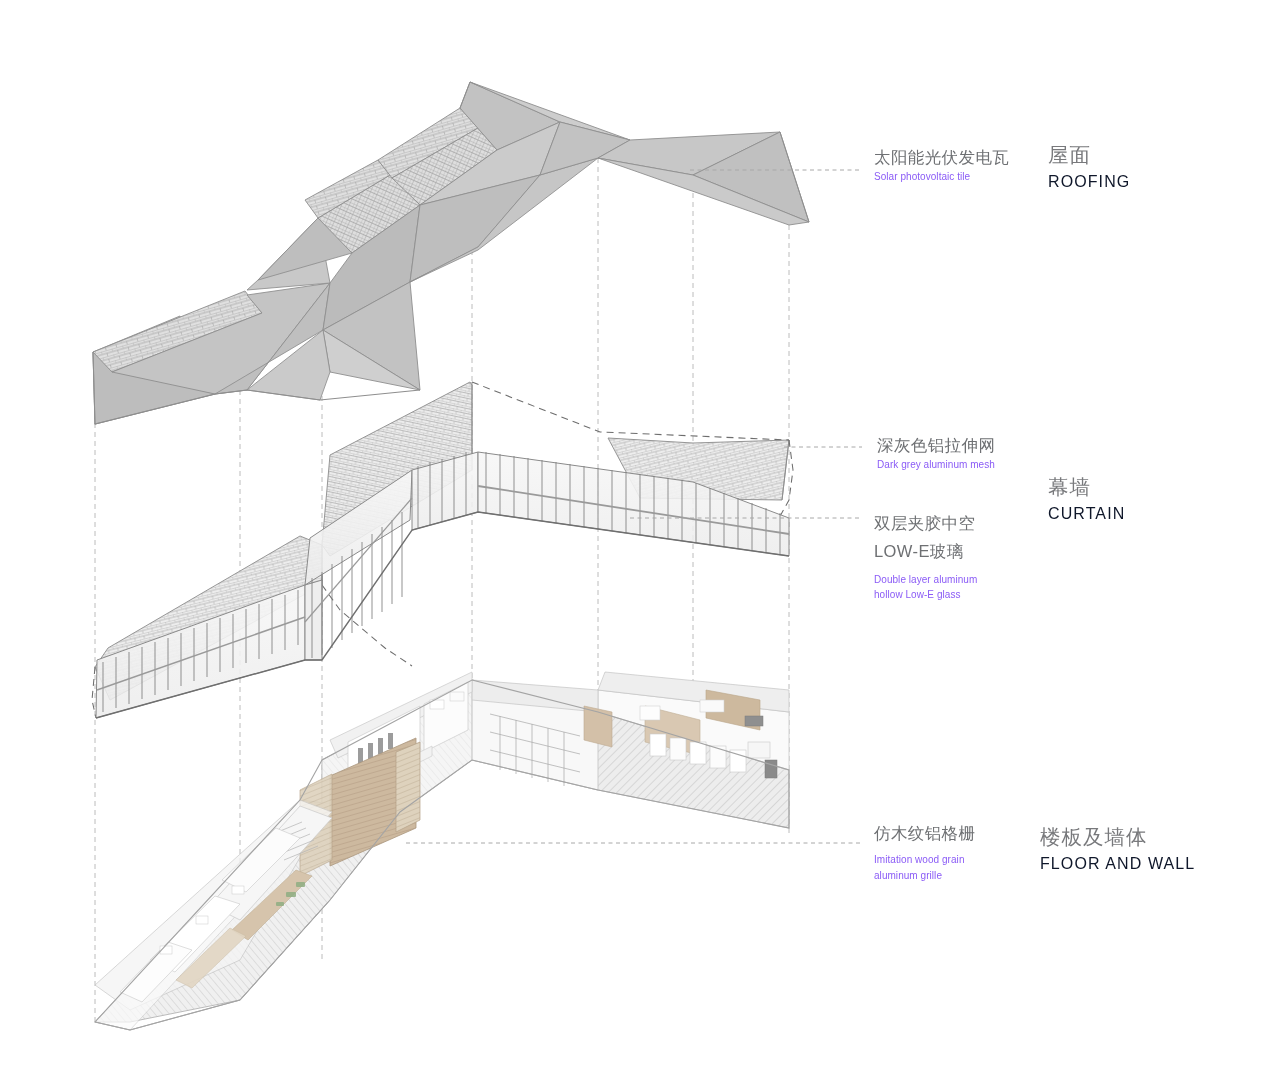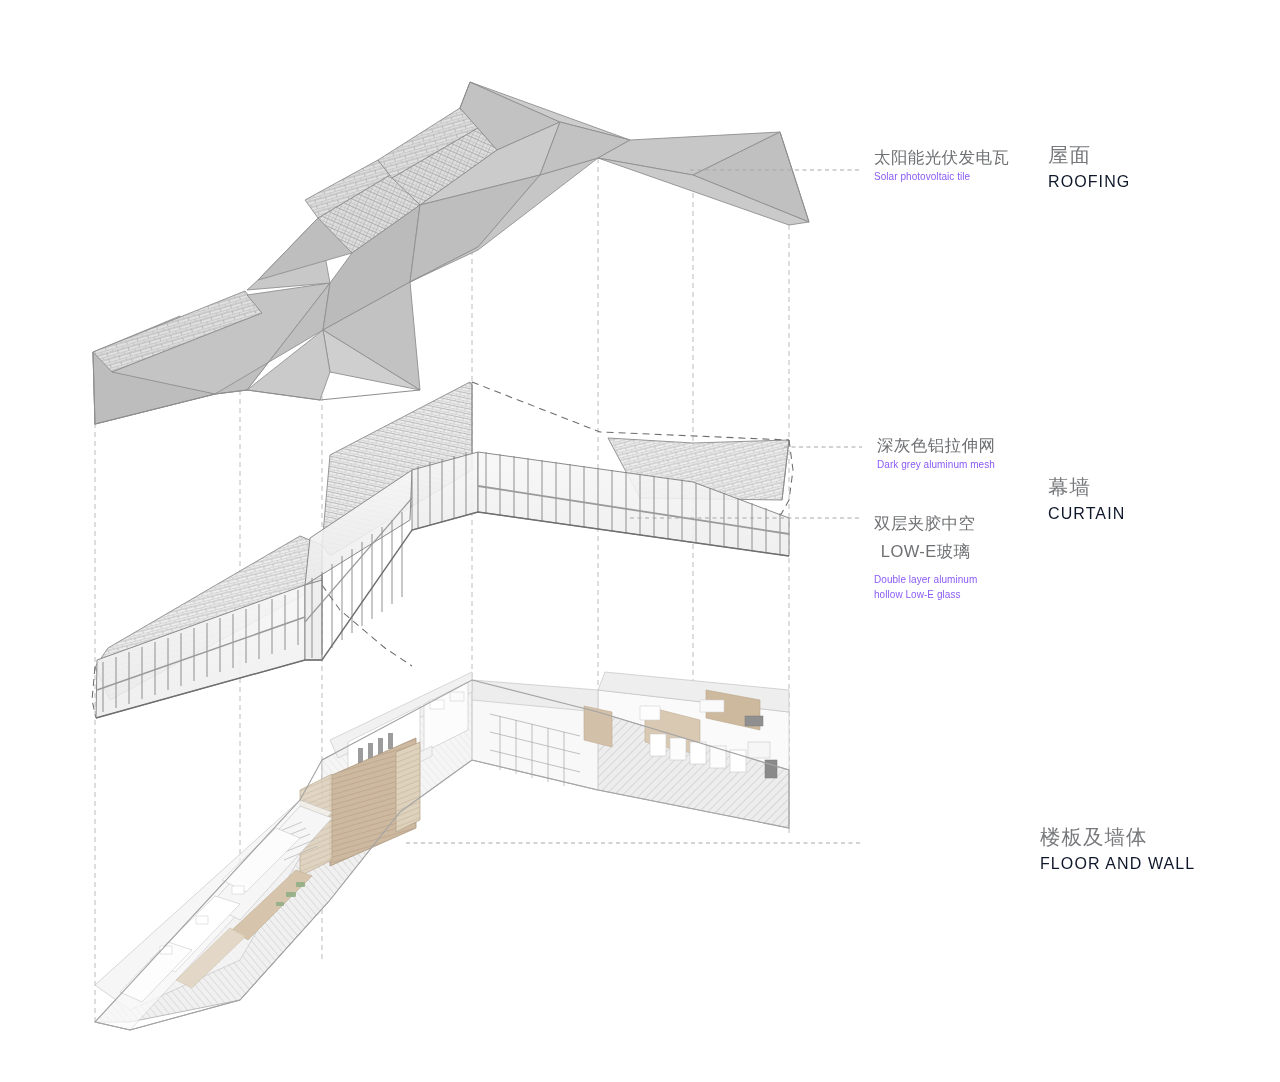--- a/index.html
+++ b/index.html
@@ -393,29 +393,34 @@
     <div class="cat-en">ROOFING</div>
   </div>
 
   <div class="anno-item" style="left:848px; top:434px;margin-left:29px;">
     <div class="anno-cn">深灰色铝拉伸网</div>
     <div class="anno-en">Dark grey aluminum mesh</div>
   </div>
 
   <div class="anno-item" style="left:874px; top:512px;">
     <div class="anno-cn">双层夹胶中空</div>
-    <div class="anno-cn" style="margin-top:5px;text-align:center;">LOW-E玻璃</div>
+    <div class="anno-cn" style="margin-top:5px;">LOW-E玻璃</div>
     <div class="anno-en" style="margin-top:8px;">Double layer aluminum</div>
     <div class="anno-en">hollow Low-E glass</div>
   </div>
 
   <div class="cat-group" style="left:1048px; top:472px;">
     <div class="cat-cn">幕墙</div>
     <div class="cat-en">CURTAIN</div>
   </div>
 
+  <div class="anno-item" style="left:874px; top:822px;">
+    <div class="anno-cn">仿木纹铝格栅</div>
+    <div class="anno-en" style="margin-top:7px;">Imitation wood grain</div>
+    <div class="anno-en">aluminum grille</div>
+  </div>
 
   <div class="cat-group" style="left:1040px; top:822px;">
     <div class="cat-cn">楼板及墙体</div>
     <div class="cat-en">FLOOR  AND  WALL</div>
   </div>
 
 </div>
 
 </body></html>

